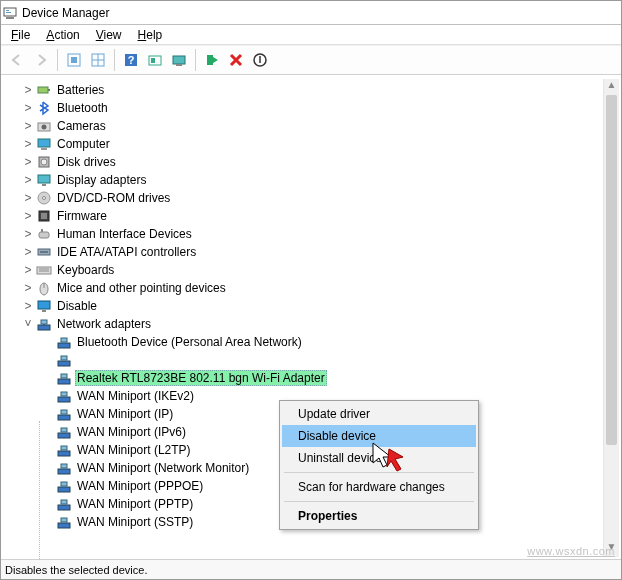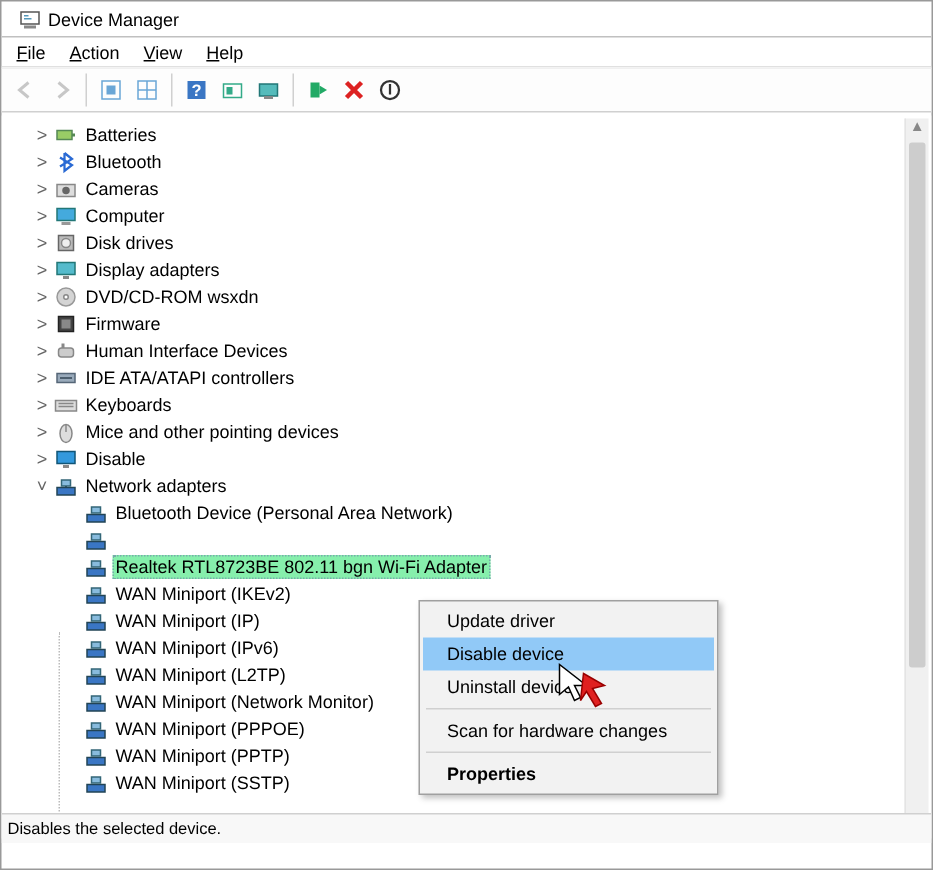--- a/index.html
+++ b/index.html
@@ -11,21 +11,21 @@
   height: 580px;
   overflow: hidden;
   position: relative;
   border: 1px solid #999;
 }
 .titlebar {
   height: 24px;
   border-bottom: 1px solid #c0c0c0;
   display: flex;
   align-items: center;
-  padding: 0 11px;
+  padding: 0 1px;
 }
 .titlebar .ticon {
   width: 16px; height: 16px; margin-right: 4px;
   display: inline-flex; align-items: center; justify-content: center;
 }
 .titlebar .ttext { font-size: 12px; }
 .menubar {
   height: 20px;
   display: flex;
   align-items: center;
@@ -104,21 +104,21 @@
 .ctxmenu .csep { height: 1px; background: #d0d0d0; margin: 3px 2px; }
 .ctxmenu .citem.bold { font-weight: bold; }
 .cursor {
   position: absolute;
   left: 370px; top: 440px;
   width: 36px; height: 36px;
   pointer-events: none;
 }
 .statusbar {
   position: absolute;
-  left: 0; right: 0; bottom: 17px; height: 20px;
+  left: 0; right: 0; bottom: 0; height: 20px;
   border-top: 1px solid #d0d0d0;
   display: flex; align-items: center;
   padding: 0 4px;
   background: #f8f8f8;
   font-size: 11px;
 }
 .scrollbar-v {
   position: absolute;
   right: 2px; top: 78px; bottom: 22px; width: 16px;
   background: #f0f0f0;
@@ -286,21 +286,21 @@
         <span class="label">Display adapters</span>
       </div>
       <div class="row ind1">
         <span class="exp">&gt;</span>
         <span class="icon">
           <svg width="16" height="16" viewBox="0 0 16 16">
             <circle cx="8" cy="8" r="6" fill="#d4d4d4" stroke="#999"></circle>
             <circle cx="8" cy="8" r="1.5" fill="#fff" stroke="#888"></circle>
           </svg>
         </span>
-        <span class="label">DVD/CD-ROM wsxdn</span>
+        <span class="label">DVD/CD-ROM drives</span>
       </div>
       <div class="row ind1">
         <span class="exp">&gt;</span>
         <span class="icon">
           <svg width="16" height="16" viewBox="0 0 16 16">
             <rect x="3" y="3" width="10" height="10" fill="#444" stroke="#222"></rect>
             <rect x="5" y="5" width="6" height="6" fill="#888"></rect>
           </svg>
         </span>
         <span class="label">Firmware</span>

